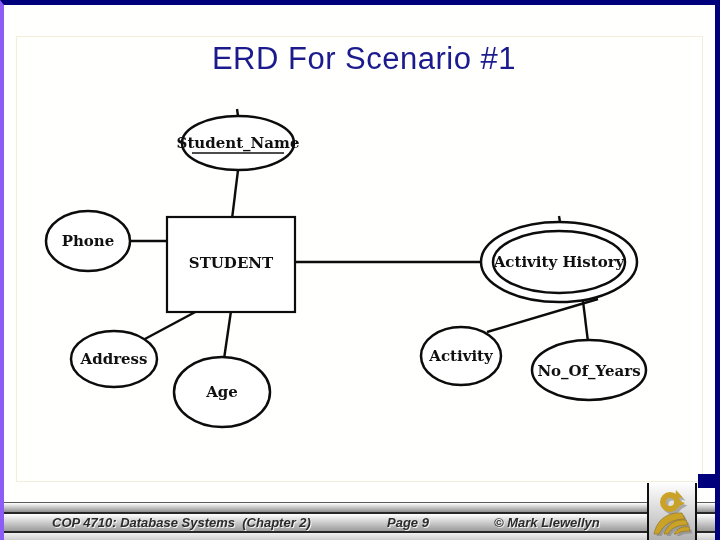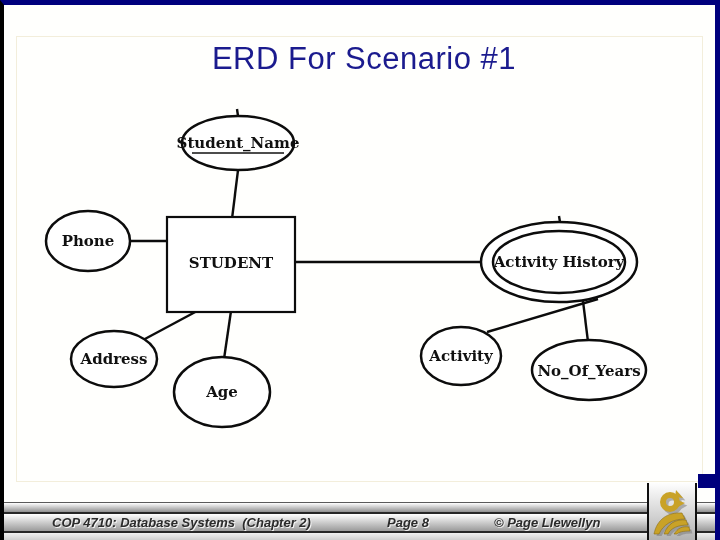--- a/index.html
+++ b/index.html
@@ -3,21 +3,21 @@
 <meta charset="utf-8">
 <style>
   html,body{margin:0;padding:0;}
   body{
     width:720px;height:540px;position:relative;overflow:hidden;
     font-family:"Liberation Sans",sans-serif;background:#fffffd;
   }
   
   .frame{
     position:absolute;inset:0;background:#fffffd;
-    border-top:5px solid #00007d;border-left:4px solid #000000;border-right:5px solid #00007d;
+    border-top:5px solid #00007d;border-left:4px solid #8b5cf6;border-right:5px solid #00007d;
     box-sizing:border-box;
   }
   .inner-edge{
     position:absolute;left:12px;top:31px;right:12px;bottom:58px;
     border:1px solid #f3eedb;pointer-events:none;
   }
   .slide-title{
     position:absolute;top:36px;left:0;width:720px;text-align:center;
     font-size:31px;letter-spacing:.5px;color:#1b1b8e;
     font-family:"Liberation Sans",sans-serif;
@@ -99,22 +99,22 @@
       <text class="erd-label" x="585" y="371">No_Of_Years</text>
     </g>
   </svg>
 
   <div class="navy-accent"></div>
 
   <div class="footer">
     <div class="band1"></div>
     <div class="band2">
       <span class="foot-text foot-course">COP 4710: Database Systems  (Chapter 2)</span>
-      <span class="foot-text foot-page">Page 8</span>
-      <span class="foot-text foot-copy">© Page Llewellyn</span>
+      <span class="foot-text foot-page">Page 9</span>
+      <span class="foot-text foot-copy">© Mark Llewellyn</span>
     </div>
     <div class="band3"></div>
   </div>
 
   <div class="logo-tile">
     <svg width="42" height="48" viewBox="0 0 42 48">
 
       <g transform="translate(2.4,2.4)" opacity="0.55">
         <circle cx="19" cy="14" r="7" fill="none" stroke="#7d7d7d" stroke-width="6"></circle>
         <path d="M25 2 L32 10 L24 9 Z" fill="#7d7d7d"></path>

